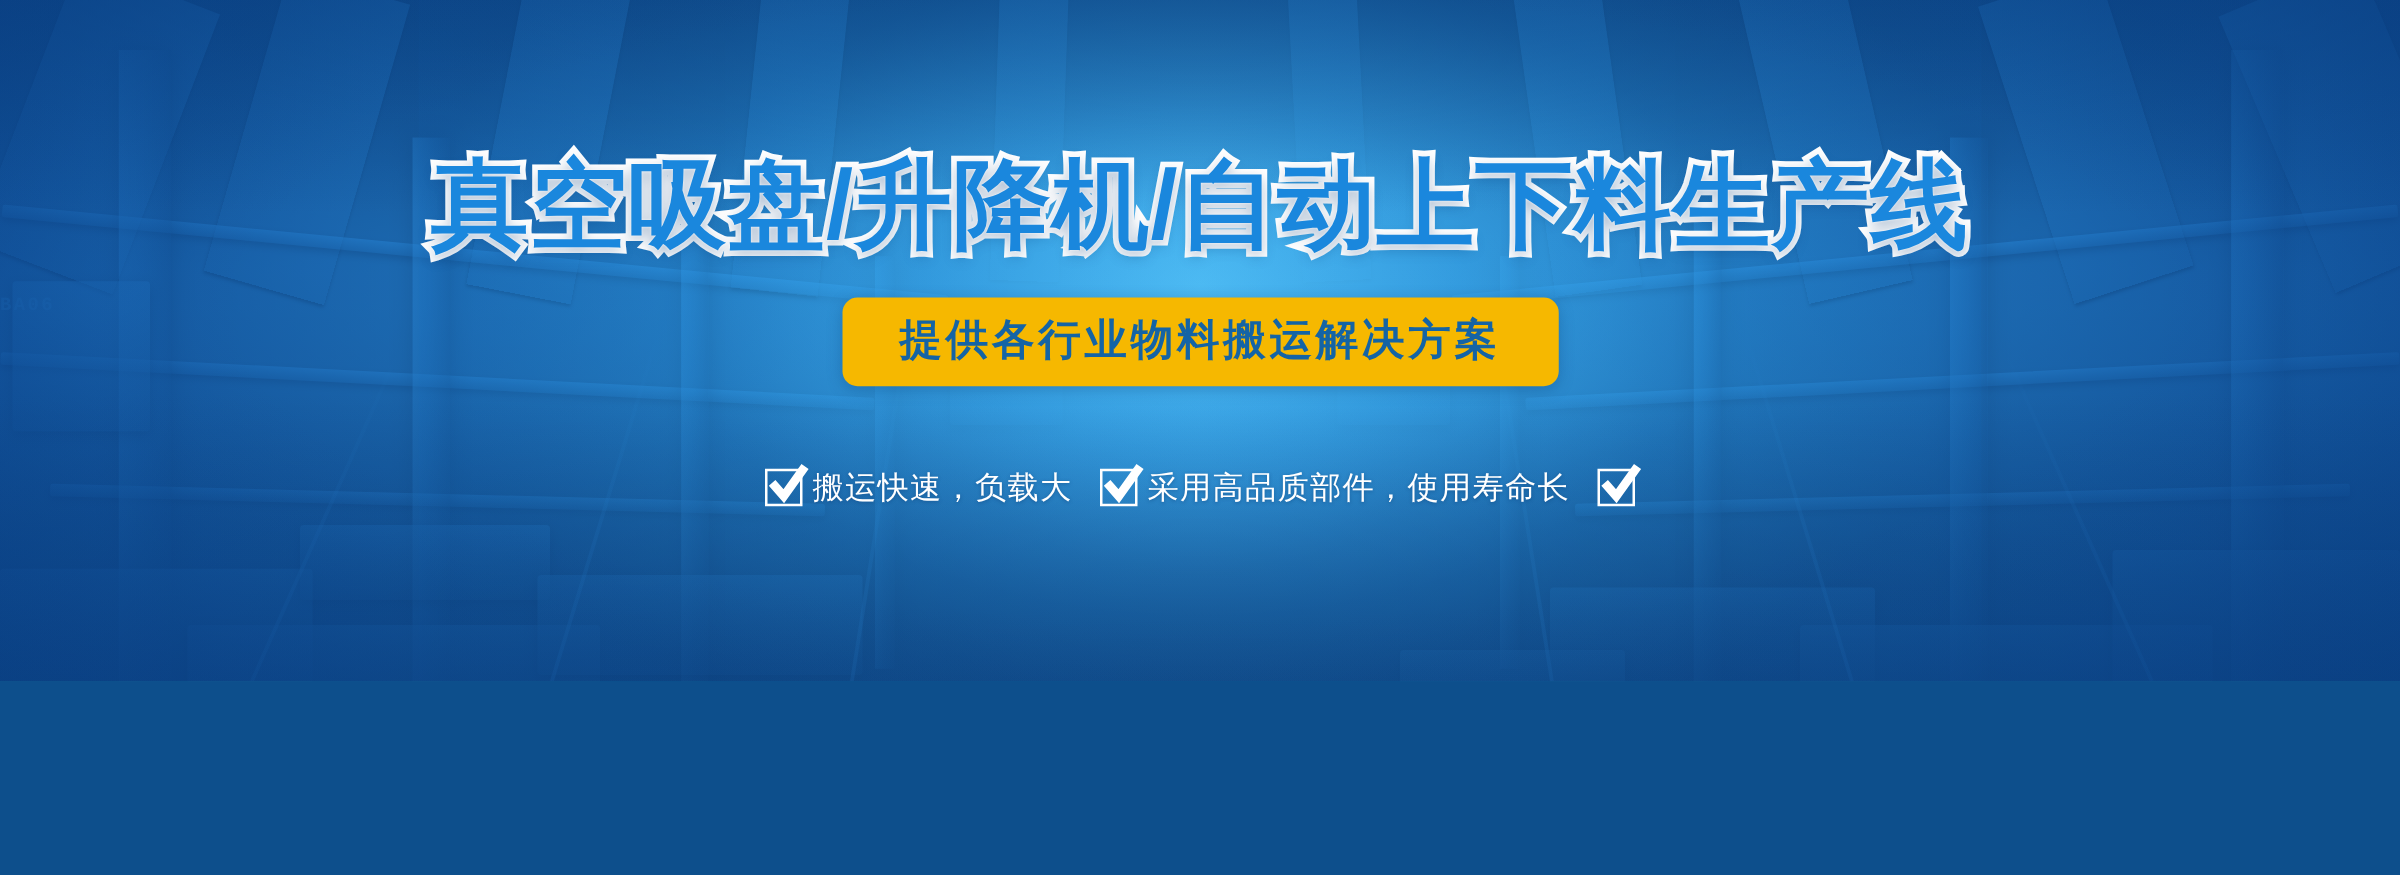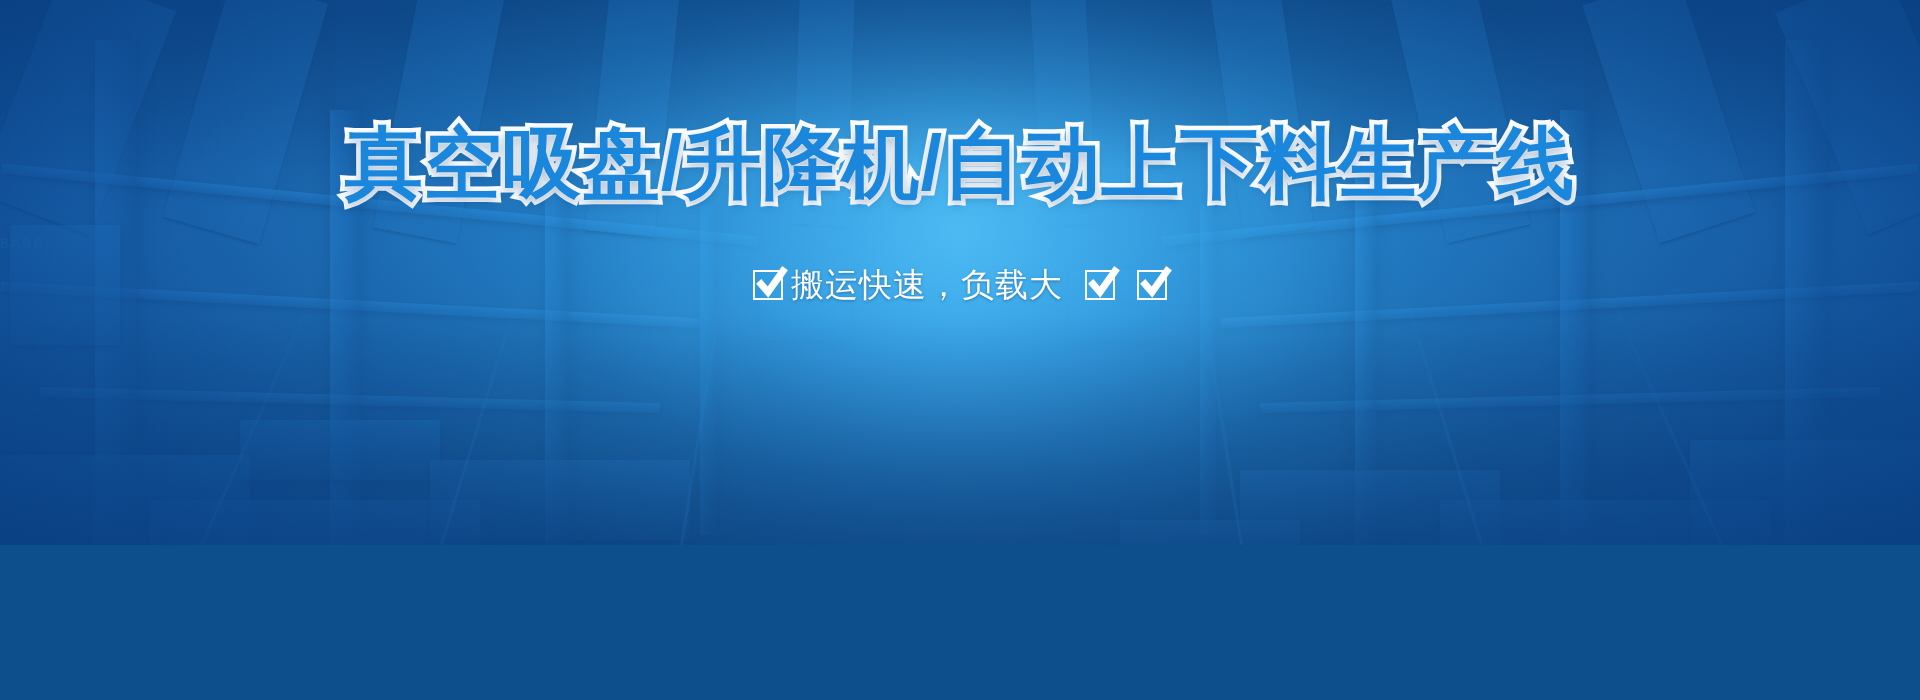--- a/index.html
+++ b/index.html
@@ -222,21 +222,21 @@
     width: 30px;
     height: 30px;
     flex: 0 0 auto;
     border: 2px solid #ffffff;
     box-sizing: border-box;
     position: relative;
   }
   .check-box svg { position: absolute; left: -3px; top: -7px; }
   .feature-text {
     color: #ffffff;
-    font-size: 33px;
+    font-size: 25px;
     font-weight: 500;
     letter-spacing: 1px;
     line-height: 1;
     text-shadow: 0 1px 3px rgba(10,55,110,0.45);
   }
 </style>
 </head>
 <body>
 
 <div class="banner">
@@ -305,38 +305,40 @@
   <div class="glow"></div>
   <div class="tint2"></div>
   <div class="top-shade"></div>
   <div class="bot-shade"></div>
   <div class="vignette"></div>
 
   <div class="content">
 
     <div class="headline">真空吸盘/升降机/自动上下料生产线</div>
 
+    <div class="badge">提供各行业物料搬运解决方案</div>
 
     <div class="features">
 
       <div class="feature">
         <span class="check-box">
           <svg width="38" height="38" viewBox="0 0 38 38" aria-hidden="true">
             <path d="M9 19 L16 27 L31 6" fill="none" stroke="#ffffff" stroke-width="7" stroke-linecap="square" stroke-linejoin="miter"></path>
           </svg>
         </span>
         <span class="feature-text">搬运快速，负载大</span>
       </div>
 
       <div class="feature">
         <span class="check-box">
           <svg width="38" height="38" viewBox="0 0 38 38" aria-hidden="true">
             <path d="M9 19 L16 27 L31 6" fill="none" stroke="#ffffff" stroke-width="7" stroke-linecap="square" stroke-linejoin="miter"></path>
           </svg>
         </span>
+        <span class="feature-text">采用高品质部件，使用寿命长</span>
       </div>
 
       <div class="feature">
         <span class="check-box">
           <svg width="38" height="38" viewBox="0 0 38 38" aria-hidden="true">
             <path d="M9 19 L16 27 L31 6" fill="none" stroke="#ffffff" stroke-width="7" stroke-linecap="square" stroke-linejoin="miter"></path>
           </svg>
         </span>
       </div>
 

